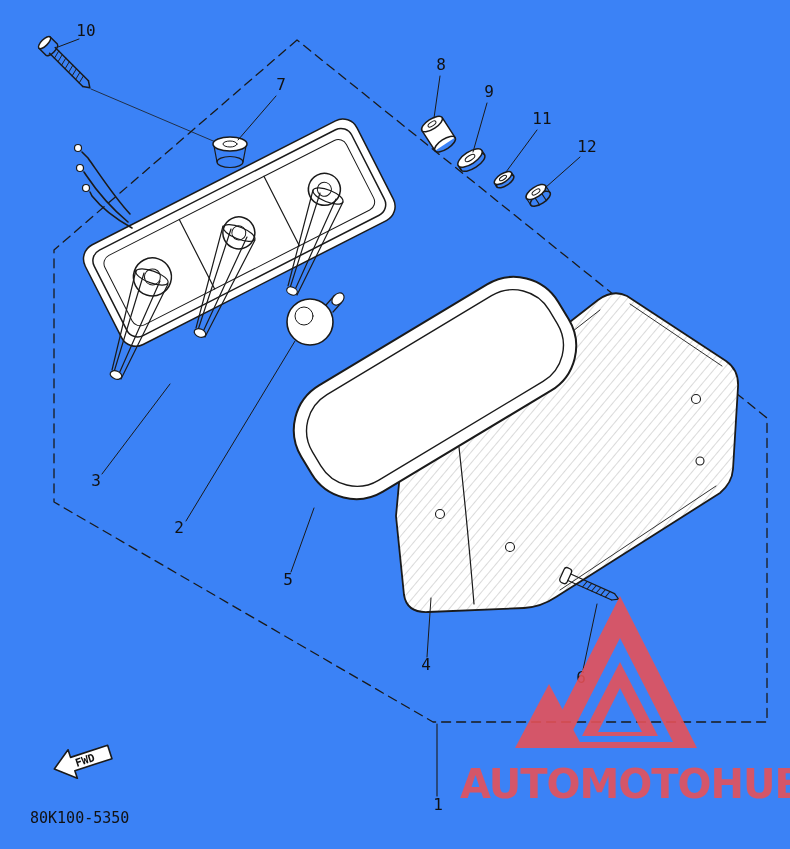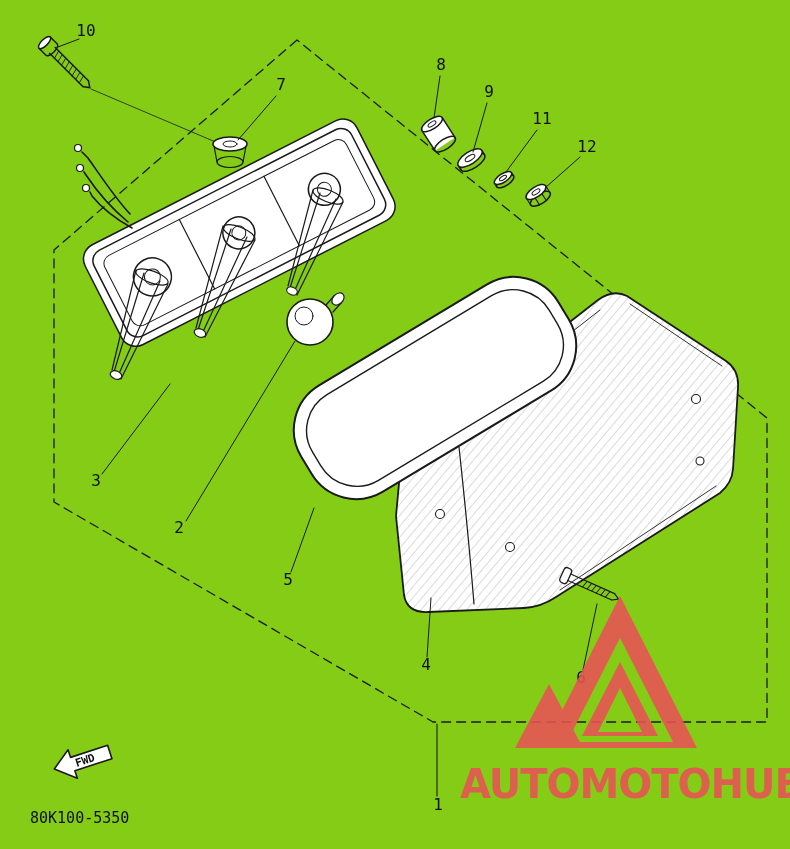--- a/index.html
+++ b/index.html
@@ -1,16 +1,16 @@
 <!DOCTYPE html>
 <html><head>
 <meta charset="utf-8">
 <style>
   html,body{margin:0;padding:0;background:#ffffff;}
-  .stage{width:790px;height:849px;position:relative;background:#84cc16;overflow:hidden;}
+  .stage{width:790px;height:849px;position:relative;background:#3b82f6;overflow:hidden;}
   svg{display:block;}
   .callout{font-family:"DejaVu Sans Mono",monospace;font-size:16px;}
   .code-text{font-family:"DejaVu Sans Mono",monospace;font-size:15px;}
   .fwd-text{font-family:"DejaVu Sans Mono",monospace;font-size:11px;font-weight:bold;}
   .wm-text{font-family:"DejaVu Sans",sans-serif;font-size:40px;font-weight:bold;letter-spacing:-1px;}
 </style>
 </head>
 <body>
 
 <div class="stage">

